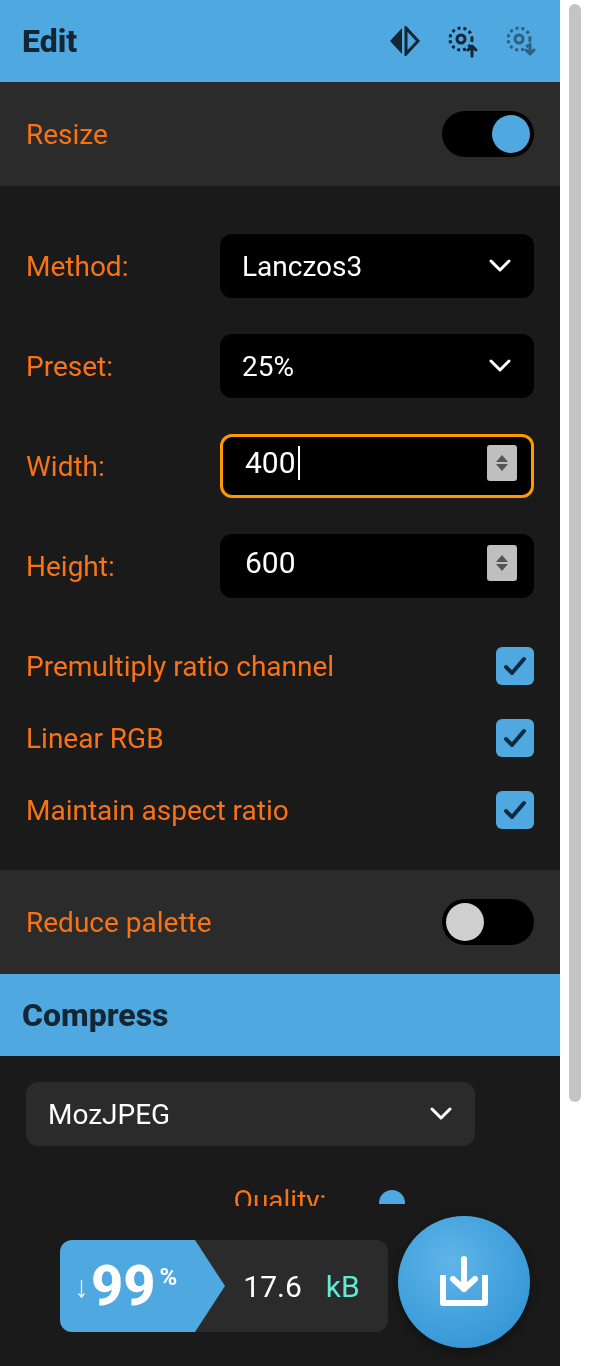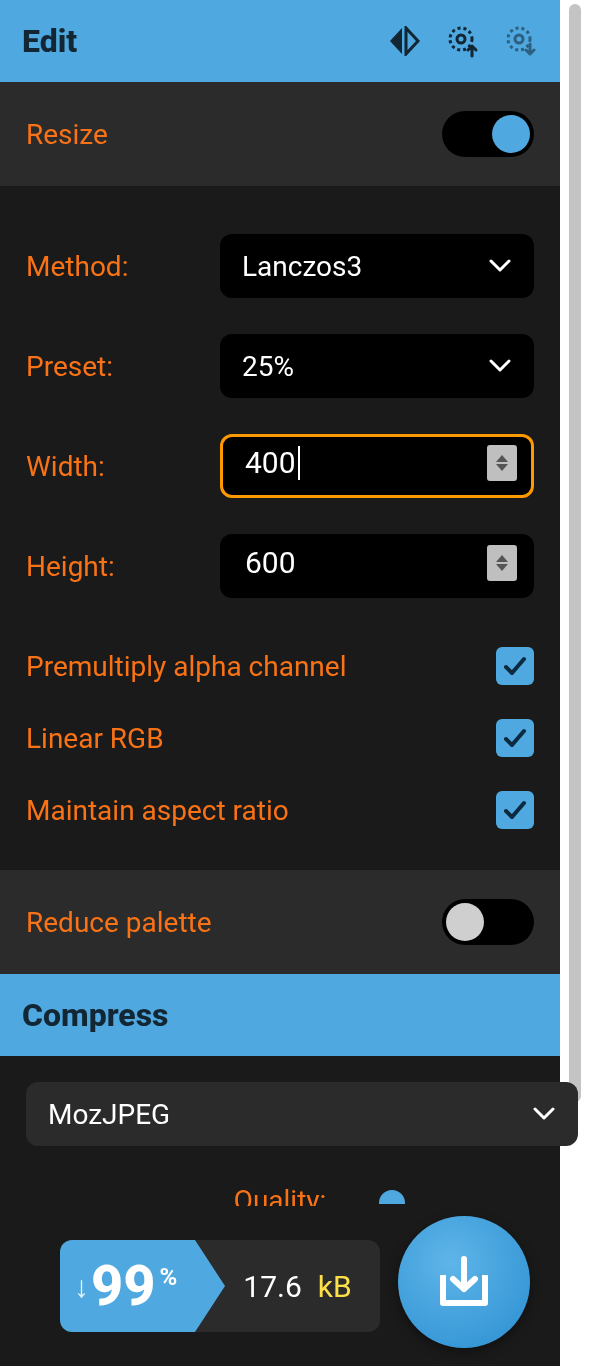--- a/index.html
+++ b/index.html
@@ -87,21 +87,21 @@
   height: 64px;
   display: flex;
   align-items: center;
   justify-content: space-between;
   padding: 0 22px;
   font-size: 28px;
   cursor: pointer;
   width: 314px;
   border: none;
 }
-.select.full { width: 552px; }
+.select.full { width: 449px; }
 .chevron {
   width: 24px; height: 24px; display: inline-flex; align-items: center; justify-content: center;
 }
 
 
 .numbox {
   background: #000;
   color: #fff;
   border-radius: 12px;
   height: 64px;
@@ -189,21 +189,21 @@
 }
 .savings-right {
   background: #2b2b2b;
   height: 92px;
   display: flex; align-items: center;
   padding: 0 28px 0 48px;
   border-radius: 0 12px 12px 0;
   font-size: 30px;
   color: #fff;
 }
-.savings-right .unit { color: #fde047; margin-left: 16px; }
+.savings-right .unit { color: #5eead4; margin-left: 24px; }
 
 .download-btn {
   position: absolute;
   right: 30px; bottom: 18px;
   width: 132px; height: 132px;
   border-radius: 50%;
   background: radial-gradient(circle at 40% 35%, #5fb5e8, #2a8ed1);
   display: flex; align-items: center; justify-content: center;
   cursor: pointer;
   box-shadow: 0 4px 12px rgba(0,0,0,0.4);
@@ -303,21 +303,21 @@
       <div class="numbox">
         <span>600</span>
         <div class="stepper">
             <div class="up"></div>
             <div class="down"></div>
           </div>
       </div>
     </div>
 
     <div class="row" style="margin-top:20px;">
-      <span class="label">Premultiply alpha channel</span>
+      <span class="label">Premultiply ratio channel</span>
       <div class="checkbox">
         <svg width="26" height="26" viewBox="0 0 26 26">
             <path d="M4 14 L10 20 L22 6" fill="none" stroke="#0a2a40" stroke-width="4" stroke-linecap="round" stroke-linejoin="round"></path>
           </svg>
       </div>
     </div>
 
     <div class="row" style="margin-top:12px;">
       <span class="label">Linear RGB</span>
       <div class="checkbox">

